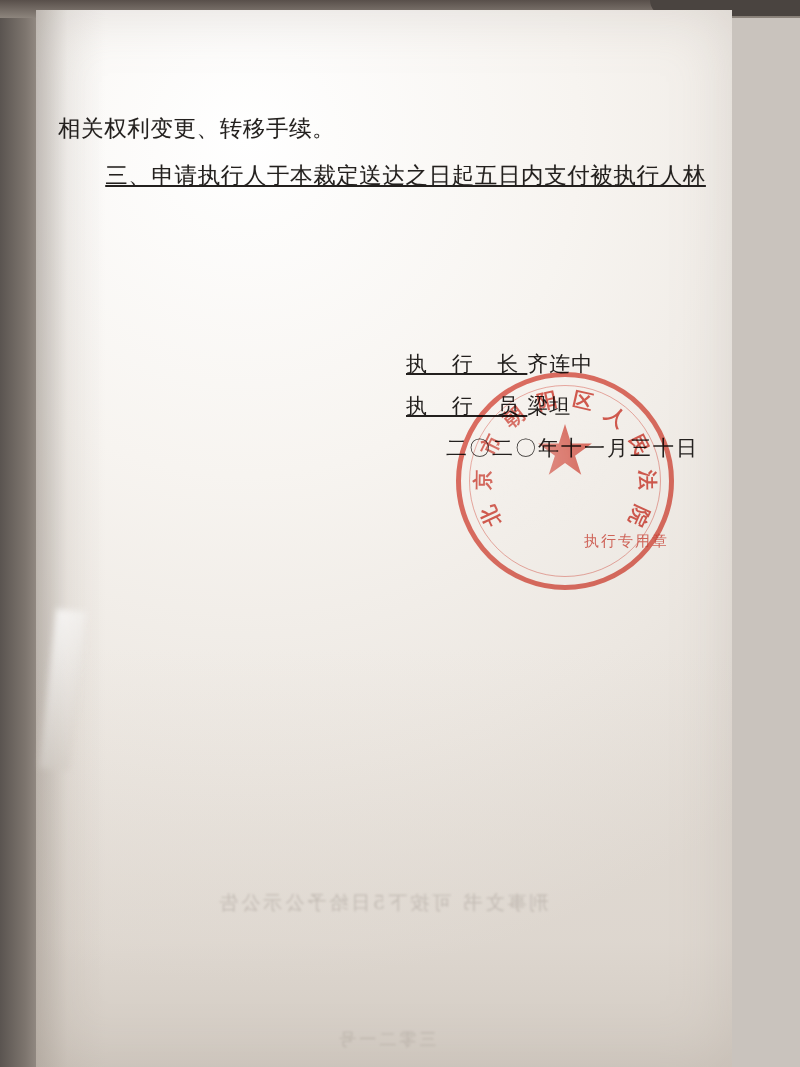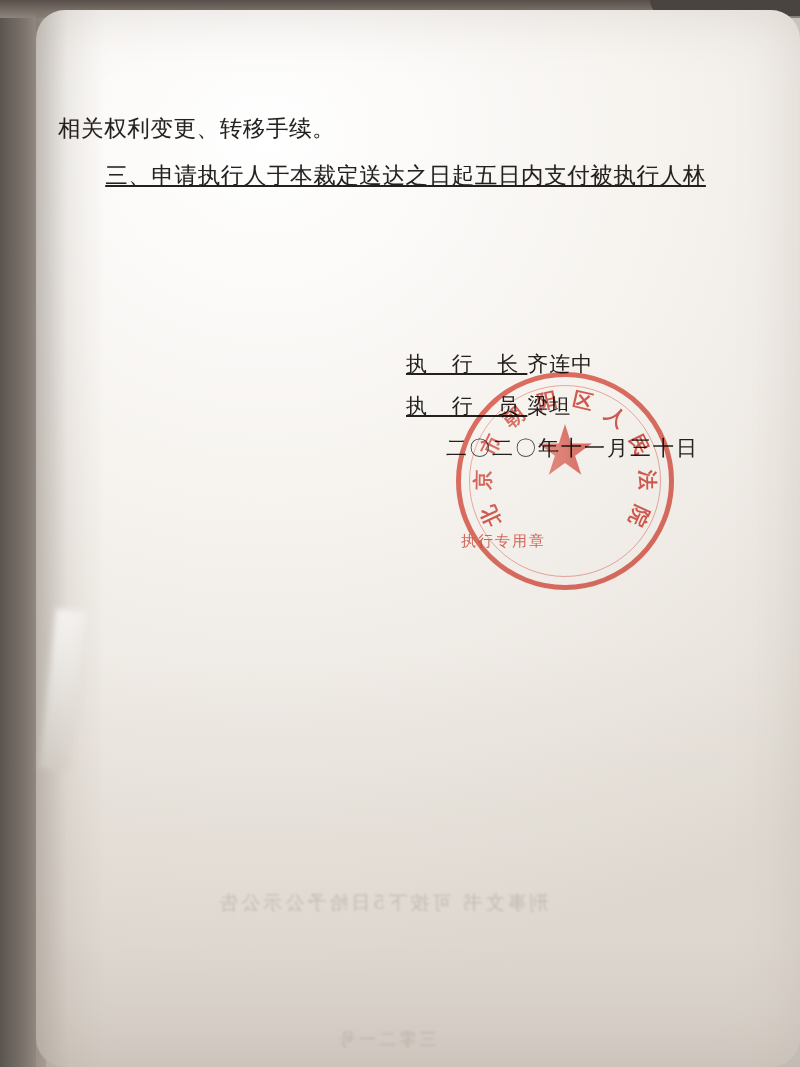--- a/index.html
+++ b/index.html
@@ -42,26 +42,25 @@
     width: 150px; height: 16px;
     background: #4a4440;
     border-bottom-left-radius: 40px;
   }
 
   
   .paper {
     position: absolute;
     left: 36px;
     top: 10px;
-    width: 764px;
+    width: 696px;
     height: 1057px;
     background:
       radial-gradient(120% 80% at 30% 12%, #ffffff 0%, #f7f4f0 40%, #ece7e1 75%, #e2dcd5 100%);
     box-shadow: inset 0 0 60px rgba(150,140,130,0.25);
-    border-radius: 29px;
   }
   
   .paper::before {
     content: "";
     position: absolute;
     left: 0; top: 0;
     width: 70px; height: 100%;
     background: linear-gradient(90deg, rgba(120,110,100,0.38) 0%, rgba(160,150,140,0.12) 45%, rgba(255,255,255,0) 100%);
   }
   
@@ -165,21 +164,21 @@
   .seal .arc-char span {
     position: absolute;
     transform: translate(-50%,-50%);
     display: block;
     white-space: nowrap;
   }
   .seal .bottom-text {
     position: absolute;
     left: 0; right: 0;
     bottom: 34px;
-    text-align: left;
+    text-align: right;
     color: rgba(206,46,32,0.8);
     font-size: 15px;
     letter-spacing: 2px;
   }
   
   .seal .smudge {
     position: absolute;
     left: 0; top: 0; right: 0; bottom: 0;
     border-radius: 50%;
     background: radial-gradient(60% 55% at 35% 40%, rgba(255,255,255,0.35) 0%, rgba(255,255,255,0) 60%);

